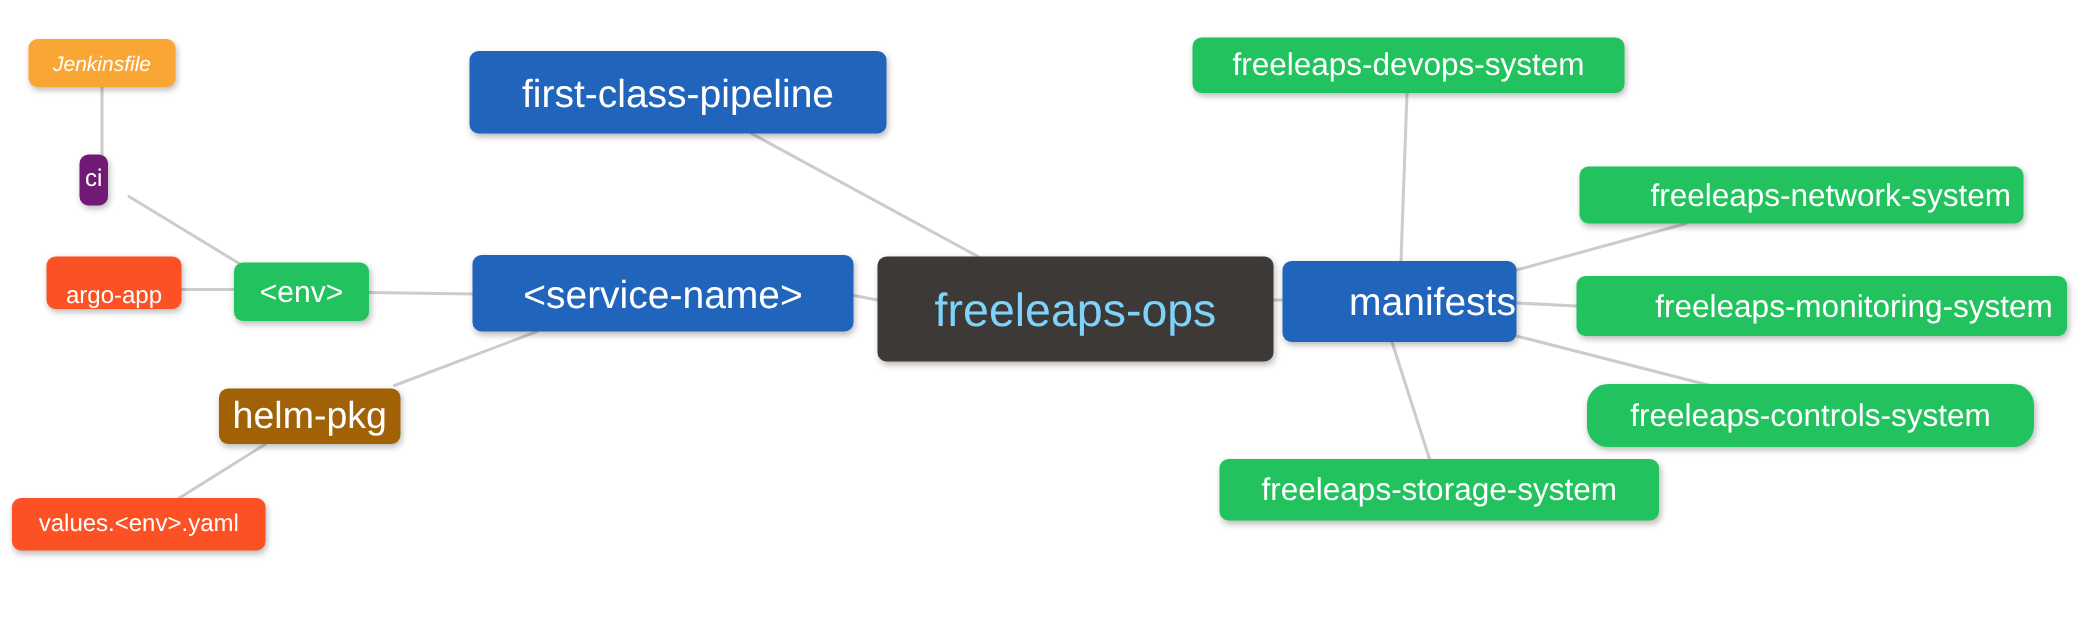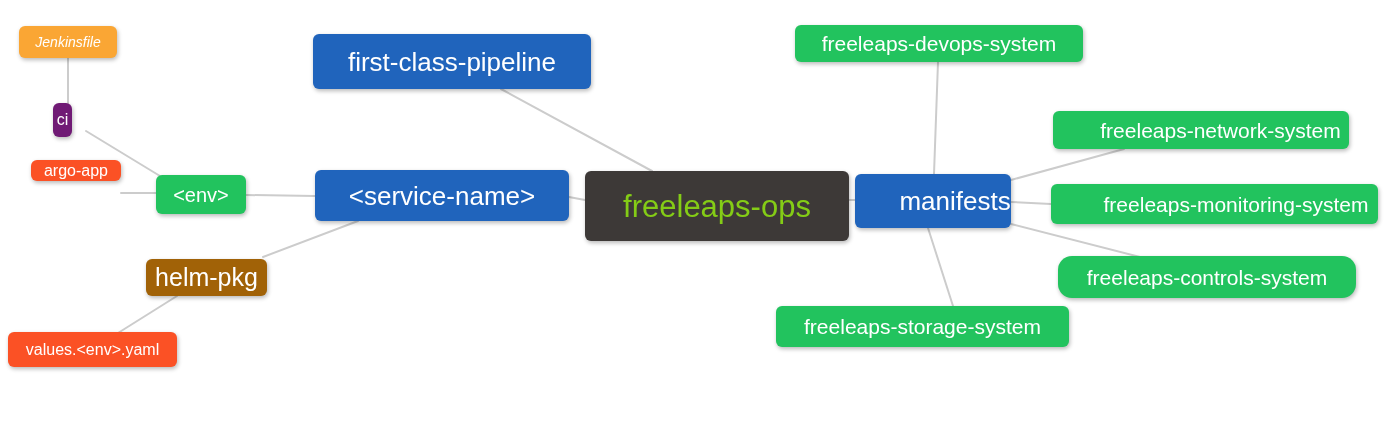--- a/index.html
+++ b/index.html
@@ -57,52 +57,52 @@
       <line x1="1011" y1="202" x2="1051" y2="204" stroke="#cccccc" stroke-width="2" stroke-linecap="round"></line>
       <line x1="1011" y1="224" x2="1140" y2="257" stroke="#cccccc" stroke-width="2" stroke-linecap="round"></line>
       <line x1="928" y1="228" x2="953" y2="306" stroke="#cccccc" stroke-width="2" stroke-linecap="round"></line>
     </svg>
 <div class="node" style="left: 19px; top: 26px; width: 98px; height: 32px; background: rgb(250, 166, 52); color: rgb(255, 255, 255); font-size: 14px; font-style: italic;">
       <span class="node-label">Jenkinsfile</span>
     </div>
     <div class="node" style="left: 53px; top: 103px; width: 19px; height: 34px; background: #701a75; color: rgb(255, 255, 255); font-size: 16px;">
       <span class="node-label">ci</span>
     </div>
-    <div class="node" style="left: 31px; top: 160px; width: 90px; height: 21px; background: rgb(251, 81, 37); color: rgb(255, 255, 255); font-size: 16px;">
+    <div class="node" style="left: 31px; top: 171px; width: 90px; height: 35px; background: rgb(251, 81, 37); color: rgb(255, 255, 255); font-size: 16px; align-items: flex-end;">
       <span class="node-label">argo-app</span>
     </div>
     <div class="node" style="left: 156px; top: 175px; width: 90px; height: 39px; background: rgb(34, 195, 94); color: rgb(255, 255, 255); font-size: 20px;">
       <span class="node-label">&lt;env&gt;</span>
     </div>
     <div class="node" style="left: 146px; top: 259px; width: 121px; height: 37px; background: #a16207; color: rgb(255, 255, 255); font-size: 25px;">
       <span class="node-label">helm-pkg</span>
     </div>
     <div class="node" style="left: 8px; top: 332px; width: 169px; height: 35px; background: rgb(251, 81, 37); color: rgb(255, 255, 255); font-size: 16px;">
       <span class="node-label">values.&lt;env&gt;.yaml</span>
     </div>
     <div class="node" style="left: 313px; top: 34px; width: 278px; height: 55px; background: rgb(32, 100, 188); color: rgb(255, 255, 255); font-size: 26px;">
       <span class="node-label">first-class-pipeline</span>
     </div>
     <div class="node" style="left: 315px; top: 170px; width: 254px; height: 51px; background: rgb(32, 100, 188); color: rgb(255, 255, 255); font-size: 26px;">
       <span class="node-label">&lt;service-name&gt;</span>
     </div>
-    <div class="node" style="left: 585px; top: 171px; width: 264px; height: 70px; background: rgb(61, 57, 55); color: #84cc16; font-size: 31px;">
+    <div class="node" style="left: 585px; top: 171px; width: 264px; height: 70px; background: rgb(61, 57, 55); color: #7dd3fc; font-size: 31px;">
       <span class="node-label">freeleaps-ops</span>
     </div>
     <div class="node" style="left: 855px; top: 174px; width: 156px; height: 54px; background: rgb(32, 100, 188); color: rgb(255, 255, 255); font-size: 26px; padding-left: 44px;">
       <span class="node-label">manifests</span>
     </div>
     <div class="node" style="left: 795px; top: 25px; width: 288px; height: 37px; background: rgb(34, 195, 94); color: rgb(255, 255, 255); font-size: 21px;">
       <span class="node-label">freeleaps-devops-system</span>
     </div>
     <div class="node" style="left: 1053px; top: 111px; width: 296px; height: 38px; background: rgb(34, 195, 94); color: rgb(255, 255, 255); font-size: 21px; padding-left: 39px;">
       <span class="node-label">freeleaps-network-system</span>
     </div>
     <div class="node" style="left: 1051px; top: 184px; width: 327px; height: 40px; background: rgb(34, 195, 94); color: rgb(255, 255, 255); font-size: 21px; padding-left: 43px;">
       <span class="node-label">freeleaps-monitoring-system</span>
     </div>
     <div class="node" style="left: 1058px; top: 256px; width: 298px; height: 42px; background: rgb(34, 195, 94); color: rgb(255, 255, 255); font-size: 21px; border-radius: 14px;">
       <span class="node-label">freeleaps-controls-system</span>
     </div>
-    <div class="node" style="left: 776px; top: 306px; width: 293px; height: 41px; background: rgb(34, 195, 94); color: rgb(255, 255, 255); font-size: 21px;">
+    <div class="node" style="left: 813px; top: 306px; width: 293px; height: 41px; background: rgb(34, 195, 94); color: rgb(255, 255, 255); font-size: 21px;">
       <span class="node-label">freeleaps-storage-system</span>
     </div>
   </div>
 
 </body></html>

